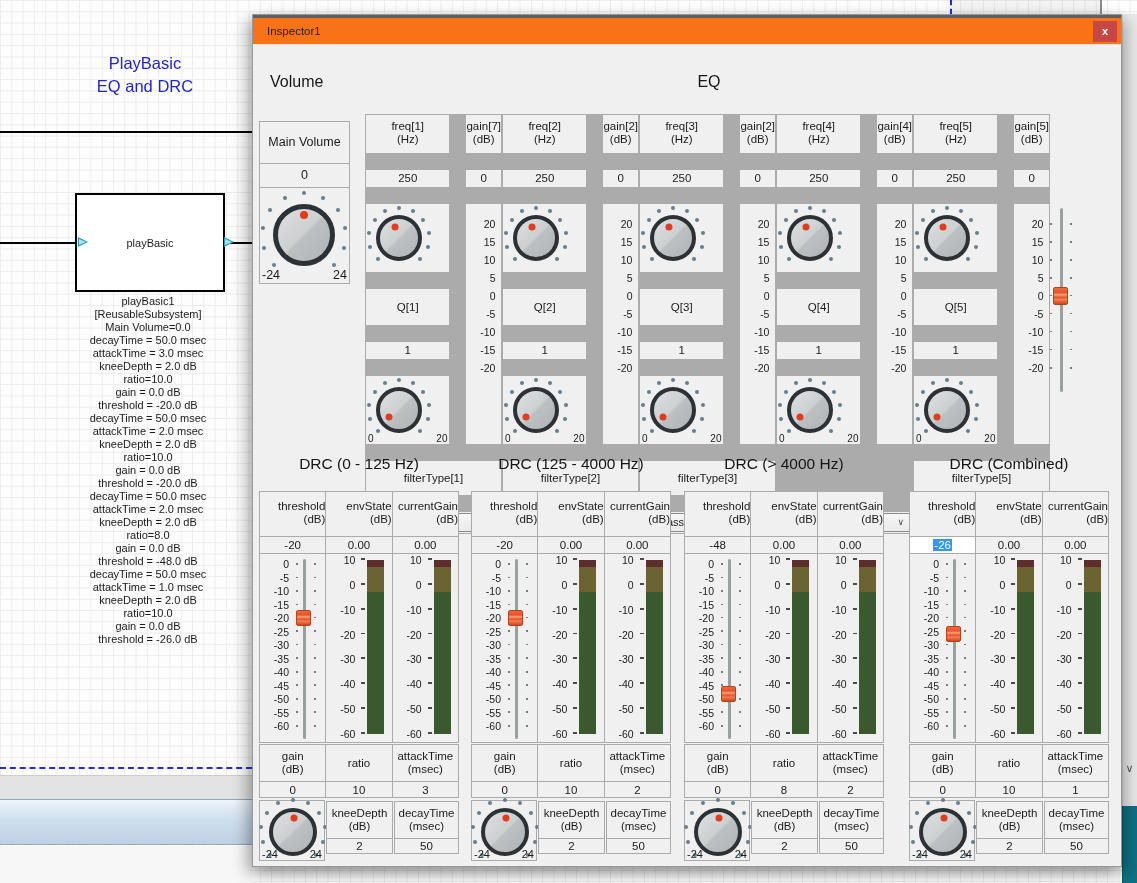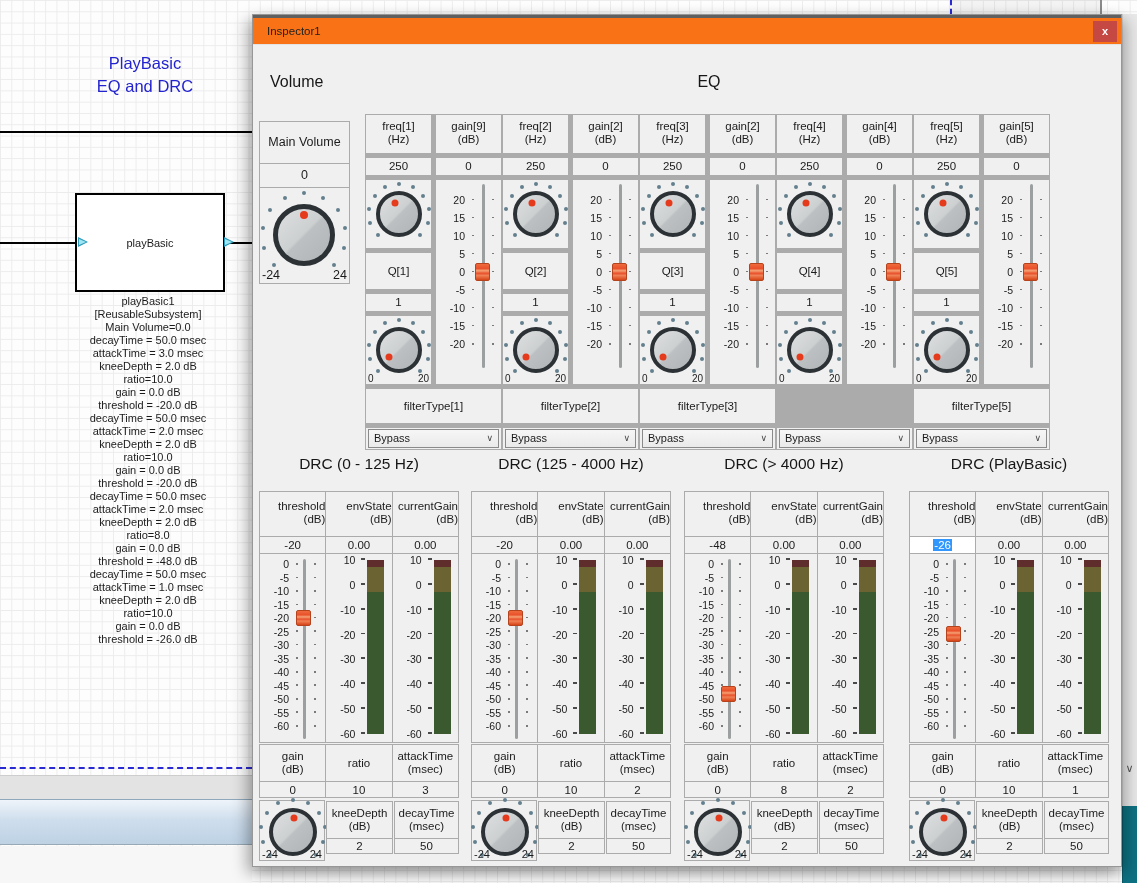--- a/index.html
+++ b/index.html
@@ -80,22 +80,22 @@
   .track{position:absolute;width:3px;background:#9c9fa0;border-radius:2px}
   .dots{position:absolute;width:2px}
   .dots-eq{background:repeating-linear-gradient(180deg,#7a7a7a 0 1.5px,transparent 1.5px 18px)}
   .dots-dr{background:repeating-linear-gradient(180deg,#7a7a7a 0 1.5px,transparent 1.5px 13.5px)}
   .dots-m{width:4px;background:repeating-linear-gradient(180deg,#4a4a4a 0 1.8px,transparent 1.8px 24.86px)}
   .handle{position:absolute;width:15px;border:1px solid #b5431d;border-radius:2px;
     background:linear-gradient(180deg,#ef6a3c 0%,#e8512b 28%,#f5a276 42%,#e8512b 58%,#f08055 72%,#d64316 100%)}
 
   
   .eq-wrap{position:absolute;left:112px;top:99px;width:688px;height:308px}
-  .eq-ch{position:absolute;top:0;width:137px;display:grid;grid-template-columns:1fr 1fr;
-     grid-template-rows:38px 17px 68px 36px 17px 68px 34px 21px;gap:5px;background:#ababab;border:1px solid #ababab}
+  .eq-ch{position:absolute;top:0;width:137px;display:grid;grid-template-columns:1fr;
+     grid-template-rows:38px 17px 68px 36px 17px 68px 34px 21px;gap:17px;background:#ababab;border:1px solid #ababab}
   .eq-ch:nth-child(1){left:0}.eq-ch:nth-child(2){left:137px}.eq-ch:nth-child(3){left:274px}
   .eq-ch:nth-child(4){left:411px}.eq-ch:nth-child(5){left:548px}
   .fh{grid-area:1/1}.gh{grid-area:1/2}.fv{grid-area:2/1}.gv{grid-area:2/2}
   .kc1{grid-area:3/1}.ql{grid-area:4/1}.qv{grid-area:5/1}.kc2{grid-area:6/1}
   .sl{grid-area:3/2/7/3}.fl{grid-area:7/1/8/3;text-align:center;font-size:11.5px;line-height:34px}
   .ddc{grid-area:8/1/9/3}
   .sl .labels{left:4px;top:14px;width:28px;height:156px}
   .sl .dots-l{left:36px;top:19px;height:148px}
   .sl .dots-r{left:56px;top:19px;height:148px}
   .sl .track{left:46px;top:4px;height:184px}
@@ -206,21 +206,21 @@
   </div>
 
   <div class="eq-wrap">
 
       <div class="eq-ch">
         <div class="cell hd2e fh">
           <div>freq[1]</div>
           <div>(Hz)</div>
         </div>
         <div class="cell hd2e gh">
-          <div>gain[9]</div>
+          <div>gain[7]</div>
           <div>(dB)</div>
         </div>
         <div class="cell val fv"><span>250</span></div>
         <div class="cell val gv"><span>0</span></div>
         <div class="cell kc1">
           <div class="knob knob-md">
             <span class="kticks"></span>
             <span class="kface"></span>
             <span class="kdot" style="transform:translate(-50%,-50%) translate(-4px,-11px)"></span>
           </div>
@@ -824,21 +824,21 @@
         <div class="grid decaybox">
           <div class="cell hd2e">
             <div>decayTime</div>
             <div>(msec)</div>
           </div>
           <div class="cell val" style="line-height:14px"><span>50</span></div>
         </div>
       </div>
 
       <div class="drc-group">
-        <div class="drc-head">DRC (PlayBasic)</div>
+        <div class="drc-head">DRC (Combined)</div>
         <div class="grid t1">
           <div class="cell hd2">
             <div>threshold</div>
             <div>(dB)</div>
           </div>
           <div class="cell hd2">
             <div>envState</div>
             <div>(dB)</div>
           </div>
           <div class="cell hd2">

